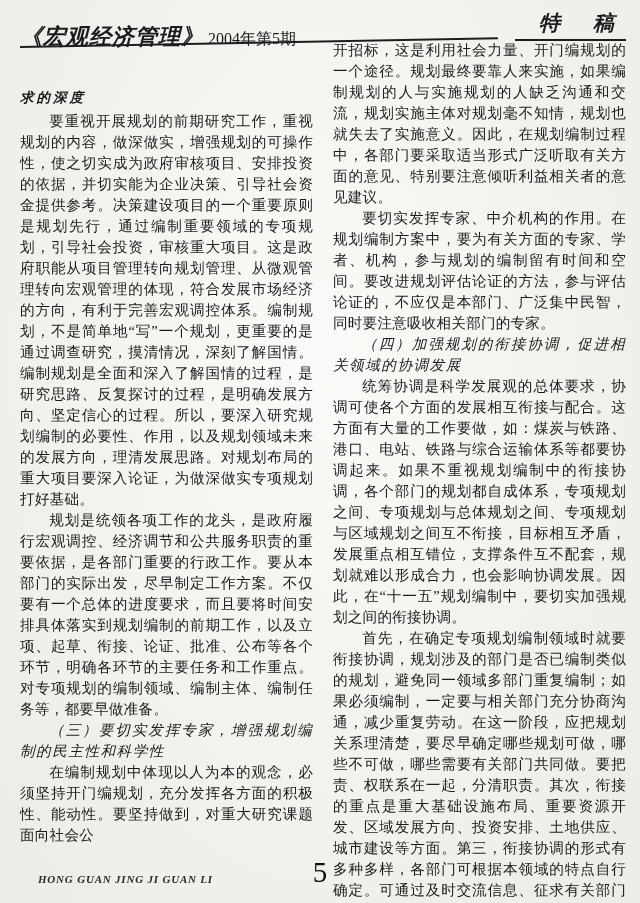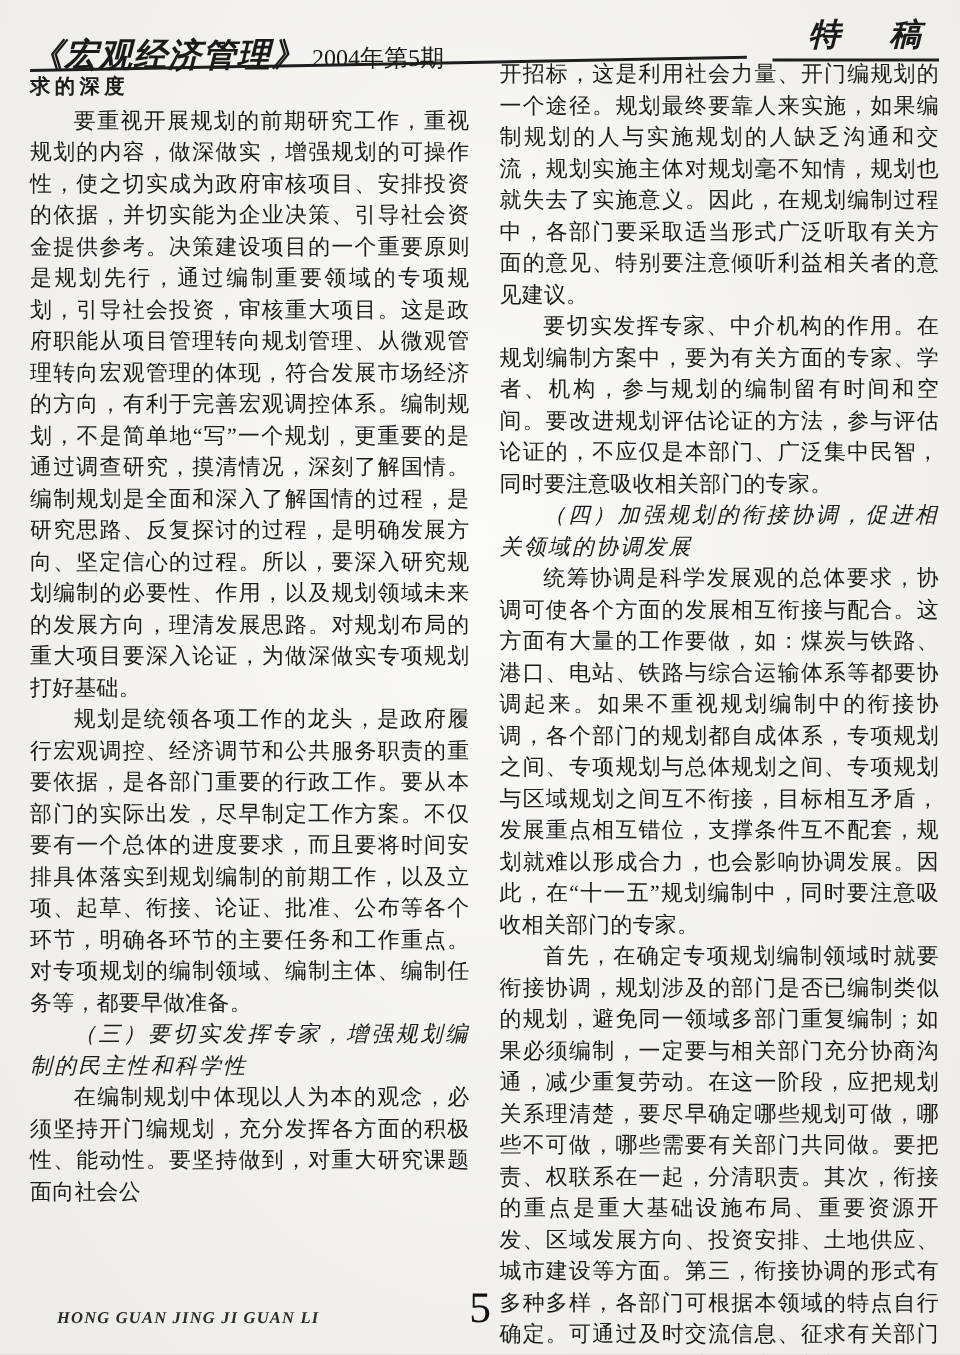--- a/index.html
+++ b/index.html
@@ -72,23 +72,25 @@
     font-size: 14.6px;
     line-height: 21px;
     text-align: justify;
     letter-spacing: 0.2px;
   }
   .col-left { padding-top: 7px; }
   .col p { margin: 0; text-indent: 2em; }
   .col p.no-indent { text-indent: 0; }
   .carryover-heading {
     font-weight: bold;
+    font-style: italic;
     font-size: 13.5px;
     letter-spacing: 3px;
     margin-bottom: 3px;
+    margin-top: 40px;
   }
   .sub-heading {
     font-weight: normal;
     font-style: italic;
     text-indent: 2em;
     letter-spacing: 1.5px;
     margin: 0;
   }
   
   .footer-roman {
@@ -130,21 +132,21 @@
       <p>要重视开展规划的前期研究工作，重视规划的内容，做深做实，增强规划的可操作性，使之切实成为政府审核项目、安排投资的依据，并切实能为企业决策、引导社会资金提供参考。决策建设项目的一个重要原则是规划先行，通过编制重要领域的专项规划，引导社会投资，审核重大项目。这是政府职能从项目管理转向规划管理、从微观管理转向宏观管理的体现，符合发展市场经济的方向，有利于完善宏观调控体系。编制规划，不是简单地“写”一个规划，更重要的是通过调查研究，摸清情况，深刻了解国情。编制规划是全面和深入了解国情的过程，是研究思路、反复探讨的过程，是明确发展方向、坚定信心的过程。所以，要深入研究规划编制的必要性、作用，以及规划领域未来的发展方向，理清发展思路。对规划布局的重大项目要深入论证，为做深做实专项规划打好基础。</p>
       <p>规划是统领各项工作的龙头，是政府履行宏观调控、经济调节和公共服务职责的重要依据，是各部门重要的行政工作。要从本部门的实际出发，尽早制定工作方案。不仅要有一个总体的进度要求，而且要将时间安排具体落实到规划编制的前期工作，以及立项、起草、衔接、论证、批准、公布等各个环节，明确各环节的主要任务和工作重点。对专项规划的编制领域、编制主体、编制任务等，都要早做准备。</p>
       <p class="sub-heading">（三）要切实发挥专家，增强规划编制的民主性和科学性</p>
       <p>在编制规划中体现以人为本的观念，必须坚持开门编规划，充分发挥各方面的积极性、能动性。要坚持做到，对重大研究课题面向社会公</p>
     </section>
 
     <section class="col col-right">
       <p class="no-indent">开招标，这是利用社会力量、开门编规划的一个途径。规划最终要靠人来实施，如果编制规划的人与实施规划的人缺乏沟通和交流，规划实施主体对规划毫不知情，规划也就失去了实施意义。因此，在规划编制过程中，各部门要采取适当形式广泛听取有关方面的意见、特别要注意倾听利益相关者的意见建议。</p>
       <p>要切实发挥专家、中介机构的作用。在规划编制方案中，要为有关方面的专家、学者、机构，参与规划的编制留有时间和空间。要改进规划评估论证的方法，参与评估论证的，不应仅是本部门、广泛集中民智，同时要注意吸收相关部门的专家。</p>
       <p class="sub-heading">（四）加强规划的衔接协调，促进相关领域的协调发展</p>
-      <p>统筹协调是科学发展观的总体要求，协调可使各个方面的发展相互衔接与配合。这方面有大量的工作要做，如：煤炭与铁路、港口、电站、铁路与综合运输体系等都要协调起来。如果不重视规划编制中的衔接协调，各个部门的规划都自成体系，专项规划之间、专项规划与总体规划之间、专项规划与区域规划之间互不衔接，目标相互矛盾，发展重点相互错位，支撑条件互不配套，规划就难以形成合力，也会影响协调发展。因此，在“十一五”规划编制中，同时要注意吸收相关部门的专家。</p>
+      <p>统筹协调是科学发展观的总体要求，协调可使各个方面的发展相互衔接与配合。这方面有大量的工作要做，如：煤炭与铁路、港口、电站、铁路与综合运输体系等都要协调起来。如果不重视规划编制中的衔接协调，各个部门的规划都自成体系，专项规划之间、专项规划与总体规划之间、专项规划与区域规划之间互不衔接，目标相互矛盾，发展重点相互错位，支撑条件互不配套，规划就难以形成合力，也会影响协调发展。因此，在“十一五”规划编制中，要切实加强规划之间的衔接协调。</p>
       <p>首先，在确定专项规划编制领域时就要衔接协调，规划涉及的部门是否已编制类似的规划，避免同一领域多部门重复编制；如果必须编制，一定要与相关部门充分协商沟通，减少重复劳动。在这一阶段，应把规划关系理清楚，要尽早确定哪些规划可做，哪些不可做，哪些需要有关部门共同做。要把责、权联系在一起，分清职责。其次，衔接的重点是重大基础设施布局、重要资源开发、区域发展方向、投资安排、土地供应、城市建设等方面。第三，衔接协调的形式有多种多样，各部门可根据本领域的特点自行确定。可通过及时交流信息、征求有关部门意见的形式，也可采取成立跨部门的规划编制小组，请相关部门参与规划编制的形式，也可采取多部</p>
     </section>
 
   </div>
 
   <div class="footer-roman">HONG GUAN JING JI GUAN LI</div>
   <div class="page-number">5</div>
 
 </div>
 

